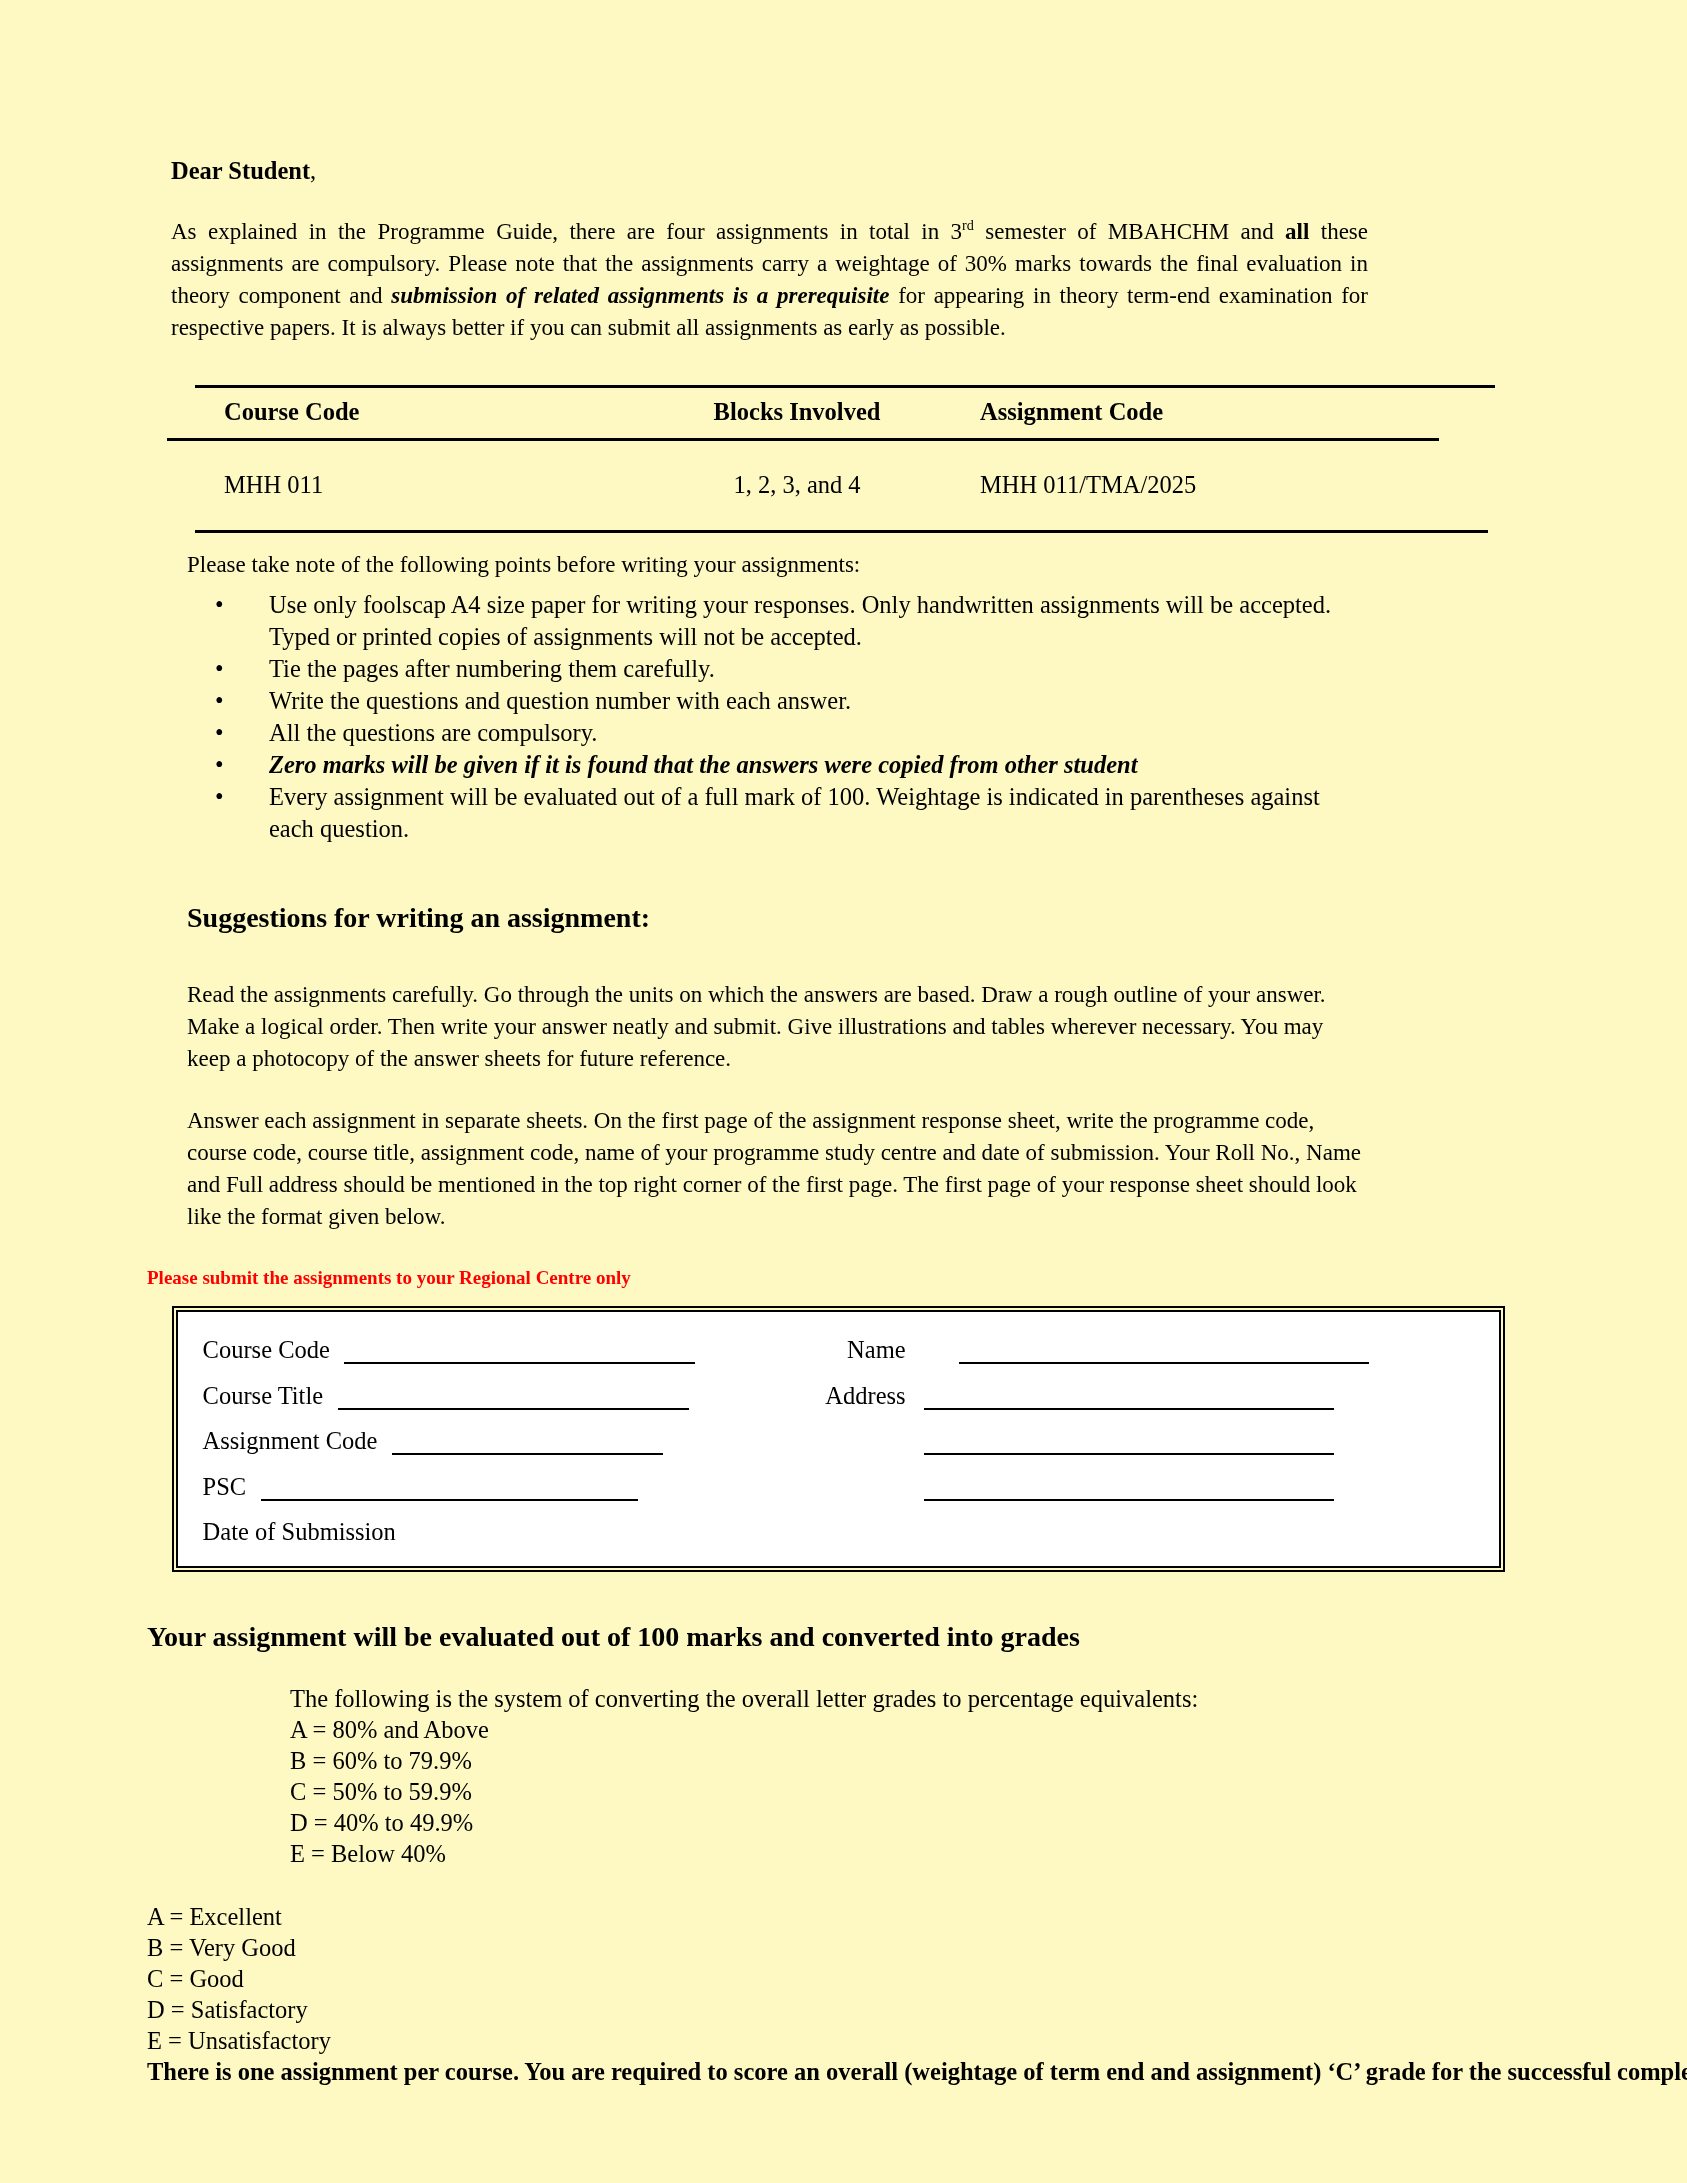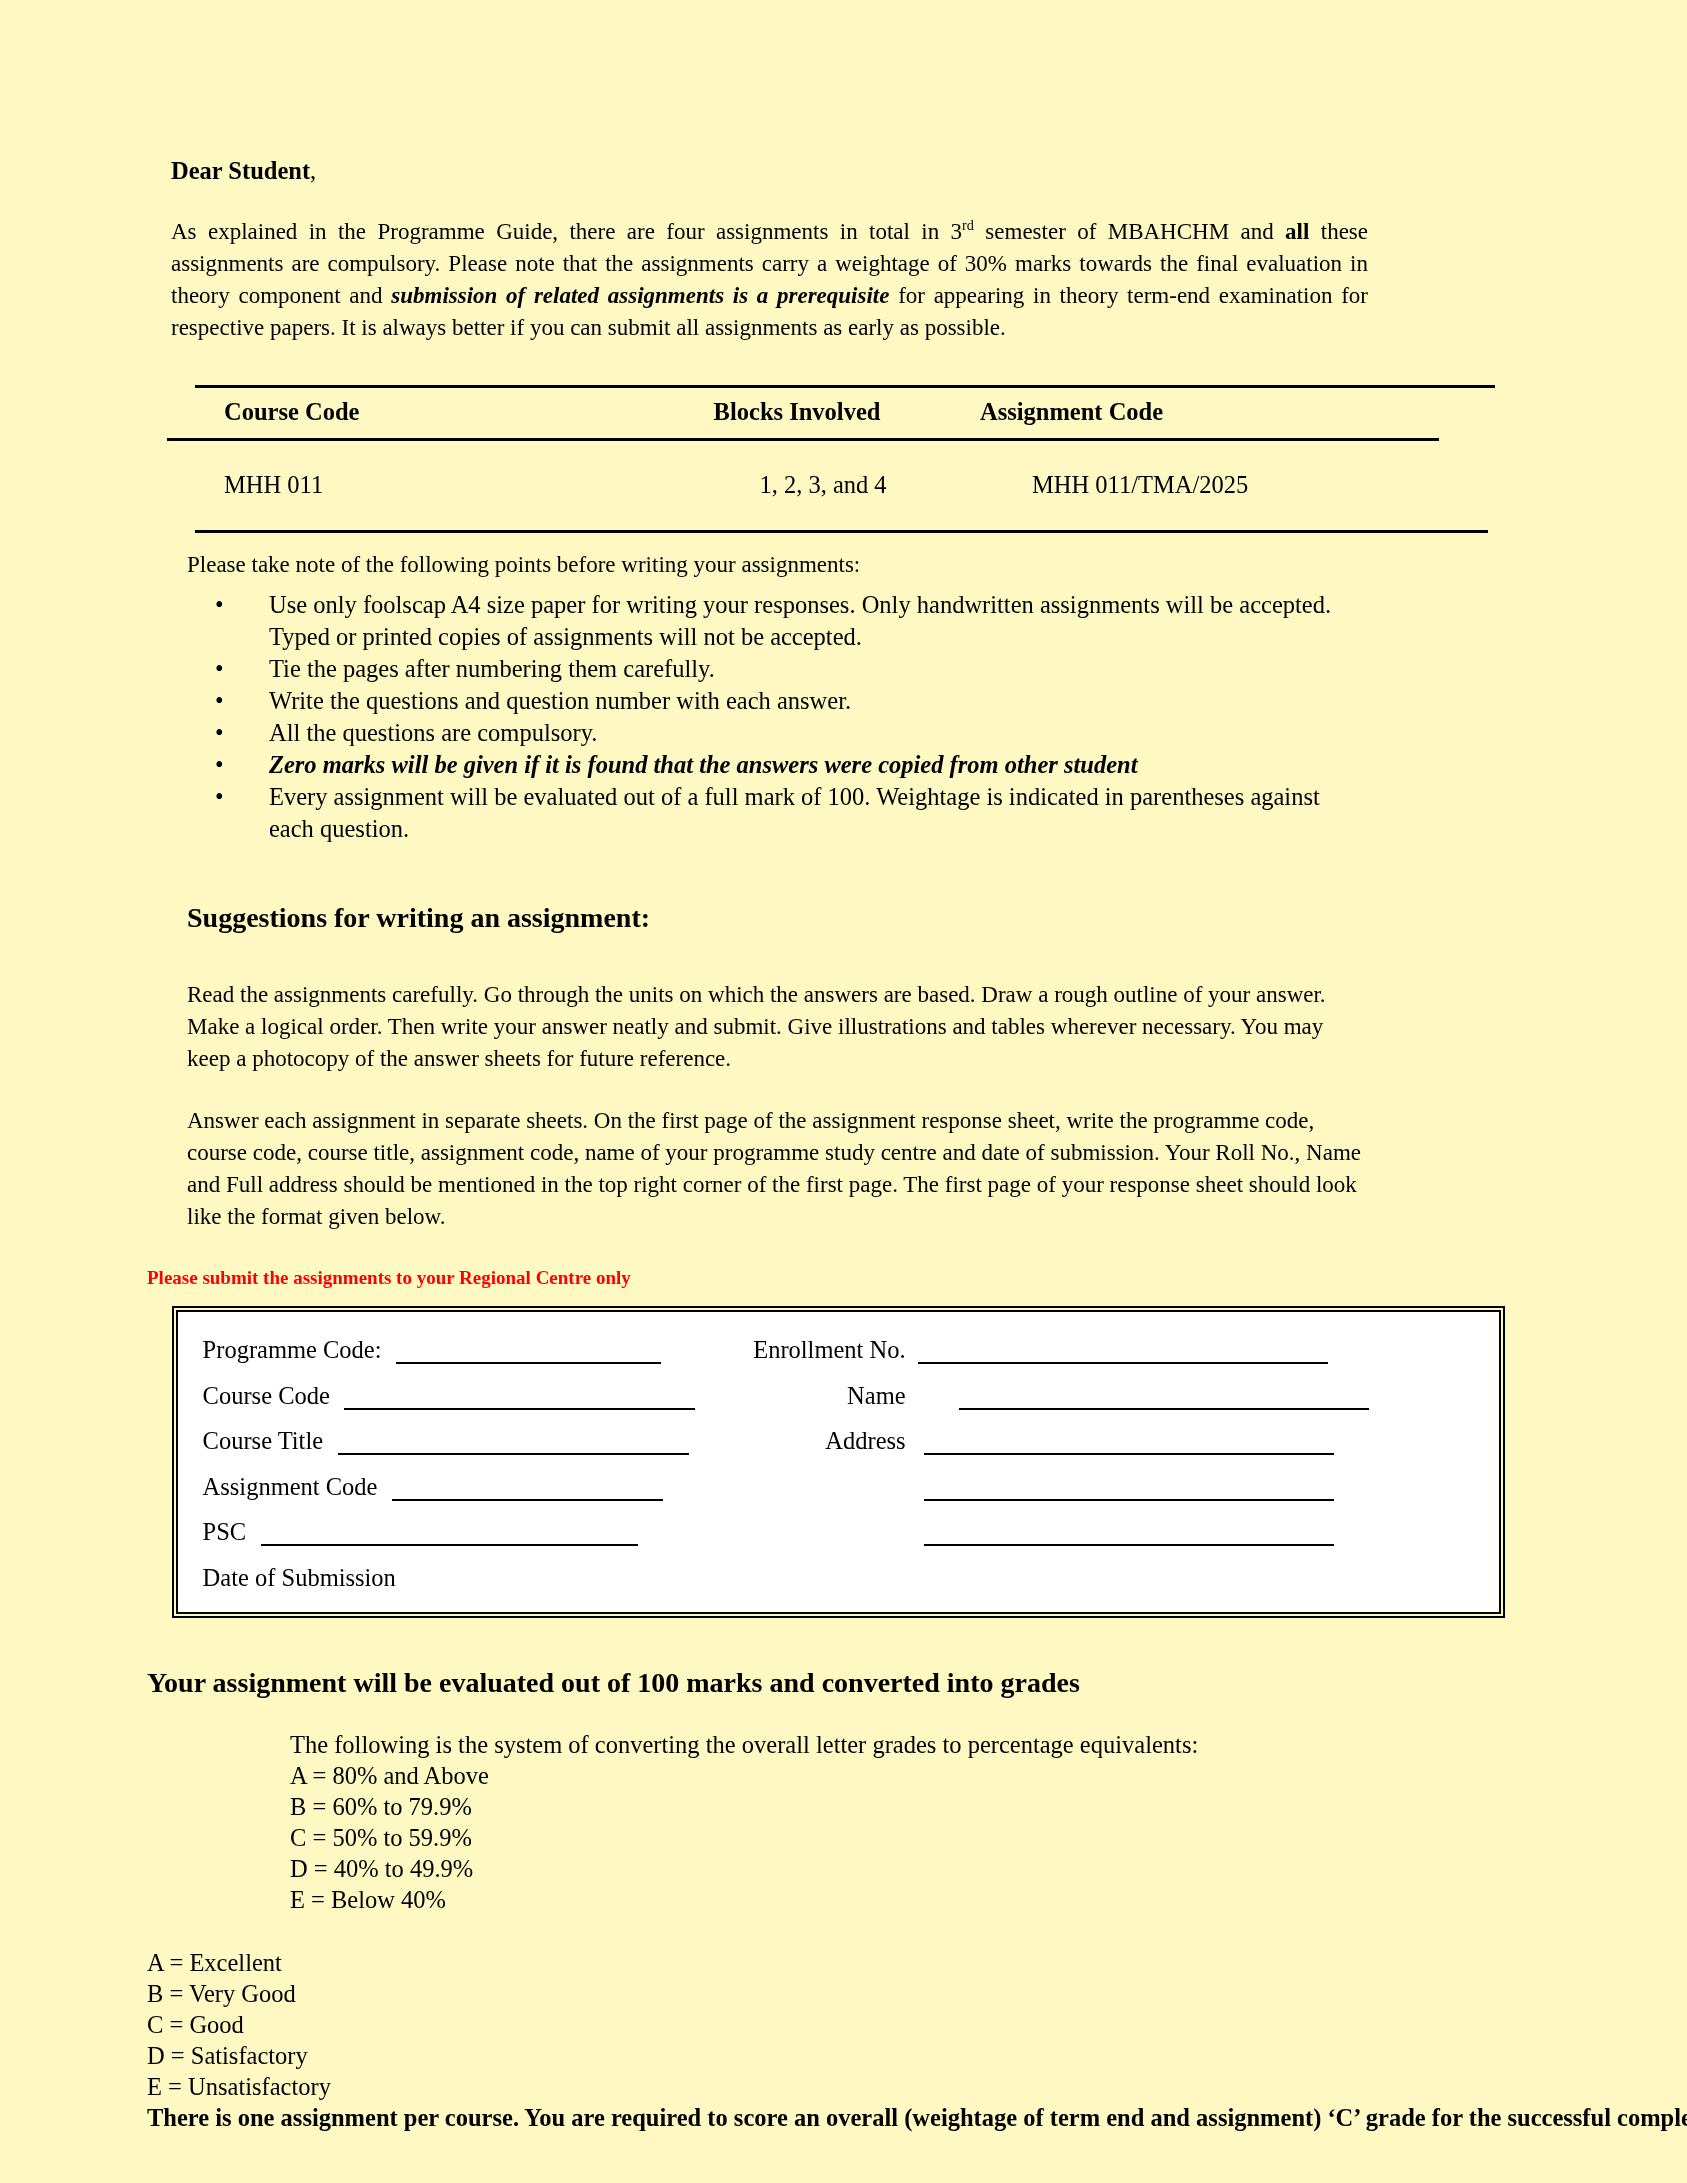--- a/index.html
+++ b/index.html
@@ -76,21 +76,20 @@
     display: flex;
     font-size: 24.5px;
     line-height: 30px;
   }
   .ct-head {
     font-weight: bold;
     padding: 9.3px 0 10.6px 0;
   }
   .ct-body {
     padding: 29px 0 30px 0;
-    gap: 26px;
   }
   .ct-c1 { width: 463px; padding-left: 29px; box-sizing: border-box; }
   .ct-c2 { width: 278px; text-align: center; box-sizing: border-box; }
   .ct-c3 { width: 370px; padding-left: 44px; box-sizing: border-box; }
 
   
   .bullets {
     margin: 0;
     padding: 0;
     list-style: none;
@@ -272,30 +271,20 @@
     <p class="p p-left">Answer each assignment in separate sheets. On the first page of the assignment response sheet, write the programme code, course code, course title, assignment code, name of your programme study centre and date of submission. Your Roll No., Name and Full address should be mentioned in the top right corner of the first page. The first page of your response sheet should look like the format given below.</p>
 
     <div class="spacer-md"></div>
 
     <p class="red-note">Please submit the assignments to your Regional Centre only</p>
 
     <div style="height:17px"></div>
 
     <div class="form-box">
 
-      <div class="fb-row">
-        <div class="fb-left">
-          <span class="fb-label">Programme Code:</span>
-          <span class="fb-line" style="width:265px;margin-left:14.6px;"></span>
-        </div>
-        <div class="fb-right">
-          <span class="fb-label-r lbl-w-240">Enrollment No.</span>
-          <span class="fb-line" style="width:410px;margin-left:12px;"></span>
-        </div>
-      </div>
 
       <div class="fb-row">
         <div class="fb-left">
           <span class="fb-label">Course Code</span>
           <span class="fb-line" style="width:351px;margin-left:14.6px;"></span>
         </div>
         <div class="fb-right">
           <span class="fb-label-r lbl-w-240">Name</span>
           <span class="fb-line" style="width:410px;margin-left:53px;"></span>
         </div>

